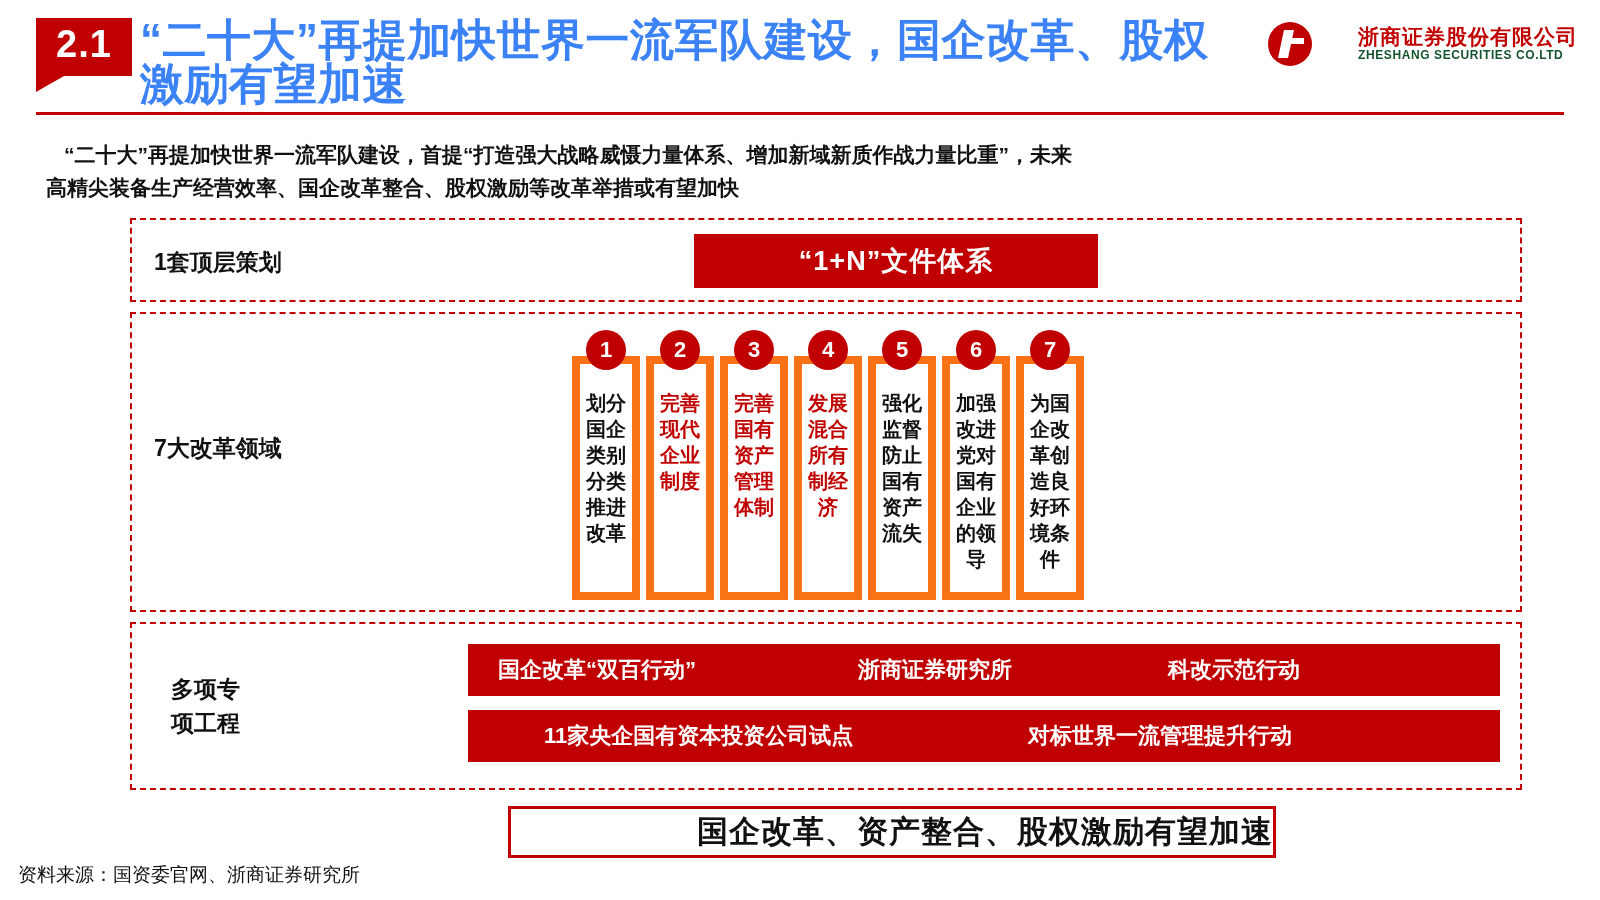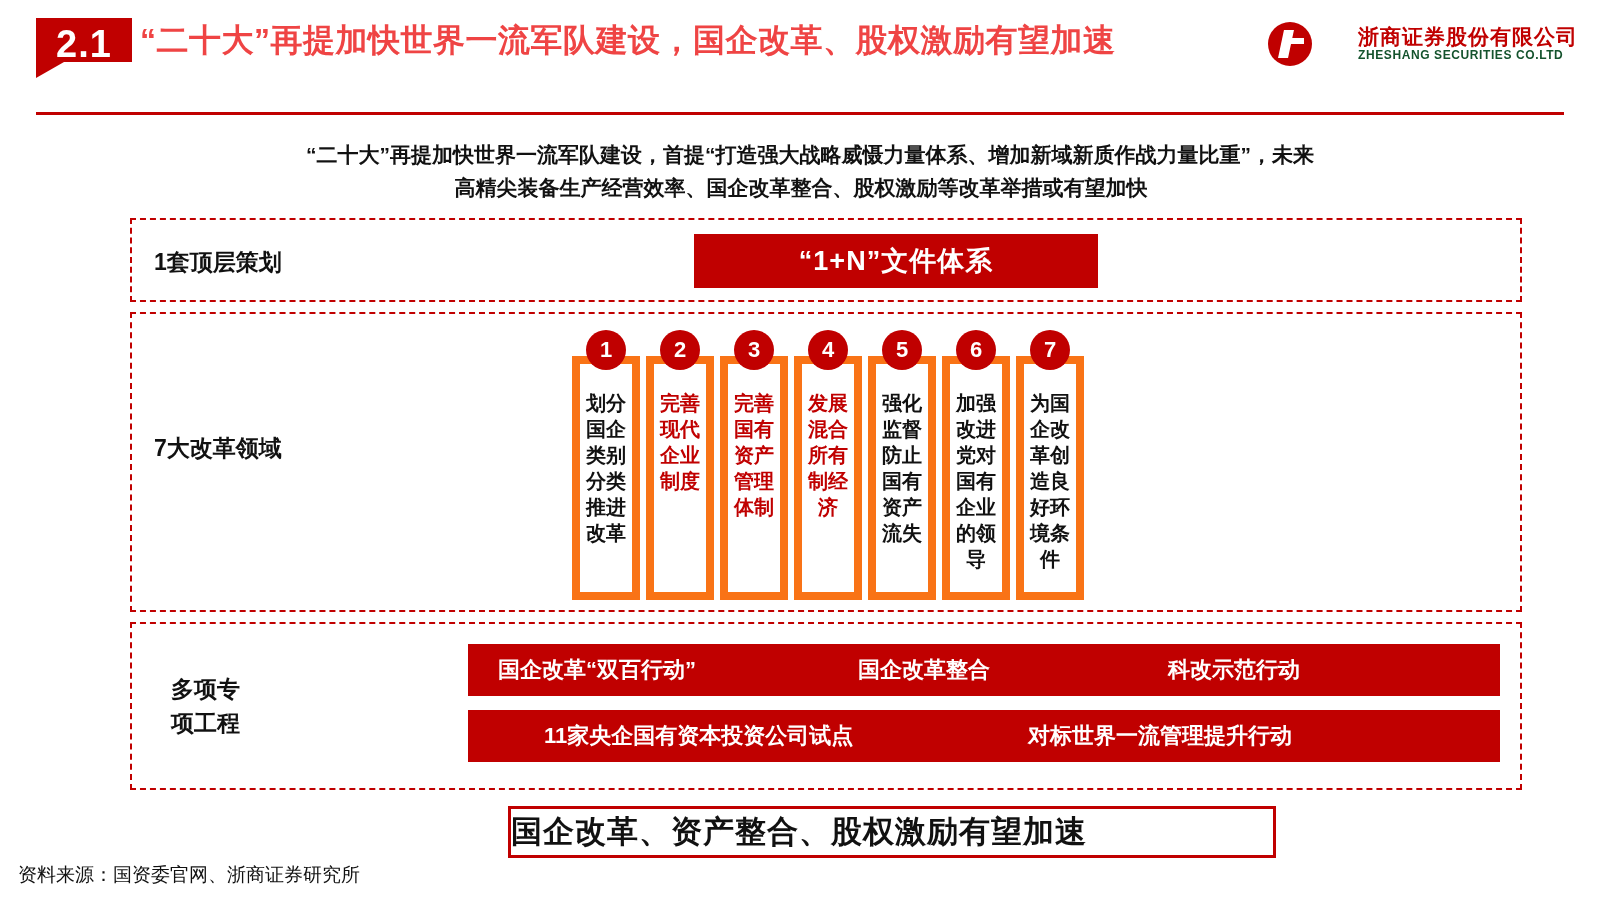--- a/index.html
+++ b/index.html
@@ -22,21 +22,21 @@
     left: 0;
     top: 0;
     width: 1600px;
     height: 120px;
   }
   .section-tag {
     position: absolute;
     left: 36px;
     top: 18px;
     width: 96px;
-    height: 44px;
+    height: 58px;
     background: #c00000;
     color: #ffffff;
     font-size: 38px;
     font-weight: bold;
     line-height: 52px;
     text-align: center;
     letter-spacing: 1px;
   }
   .section-tag::after {
     content: "";
@@ -46,22 +46,22 @@
     width: 0;
     height: 0;
     border-left: 28px solid #c00000;
     border-bottom: 16px solid transparent;
   }
   .header-title {
     position: absolute;
     left: 140px;
     top: 18px;
     width: 1110px;
-    color: #ef4444;
-    font-size: 32px;
+    color: #3b82f6;
+    font-size: 44px;
     font-weight: bold;
     line-height: 44px;
     letter-spacing: 0.5px;
   }
   .logo-block {
     position: absolute;
     right: 22px;
     top: 22px;
     display: flex;
     align-items: center;
@@ -122,21 +122,20 @@
   
   .lead {
     position: absolute;
     left: 46px;
     top: 138px;
     width: 1510px;
     font-size: 21px;
     font-weight: bold;
     line-height: 33px;
     color: #111111;
-    text-align: center;
   }
   .lead .indent { display:inline-block; width: 18px; }
 
   
   .diagram {
     position: absolute;
     left: 130px;
     top: 218px;
     width: 1392px;
   }
@@ -270,21 +269,21 @@
     position: absolute;
     left: 508px;
     top: 806px;
     width: 768px;
     height: 52px;
     border: 3px solid #c00000;
     box-sizing: border-box;
     color: #111111;
     font-size: 31px;
     font-weight: bold;
-    text-align: left;
+    text-align: right;
     line-height: 46px;
     letter-spacing: 1px;
     background: #ffffff;
   }
   .source {
     position: absolute;
     left: 18px;
     top: 862px;
     font-size: 19px;
     color: #111111;
@@ -352,21 +351,21 @@
     </div>
   </div>
 
   <div class="band band-bot">
     <div class="band-label">
       <span>多项专</span><br>
       <span>项工程</span>
     </div>
     <div class="proj-bar proj-bar-1">
       <span class="proj-item" style="left:30px;">国企改革“双百行动”</span>
-      <span class="proj-item" style="left:390px;">国企改革整合</span>
+      <span class="proj-item" style="left:390px;">浙商证券研究所</span>
       <span class="proj-item" style="left:700px;">科改示范行动</span>
     </div>
     <div class="proj-bar proj-bar-2">
       <span class="proj-item" style="left:76px;">11家央企国有资本投资公司试点</span>
       <span class="proj-item" style="left:560px;">对标世界一流管理提升行动</span>
     </div>
   </div>
 </div>
 
 <div class="conclusion">国企改革、资产整合、股权激励有望加速</div>

